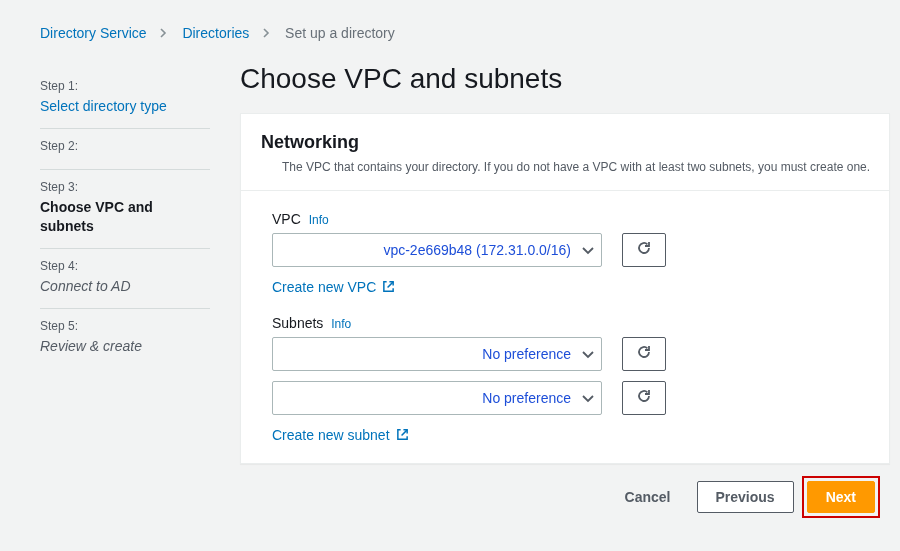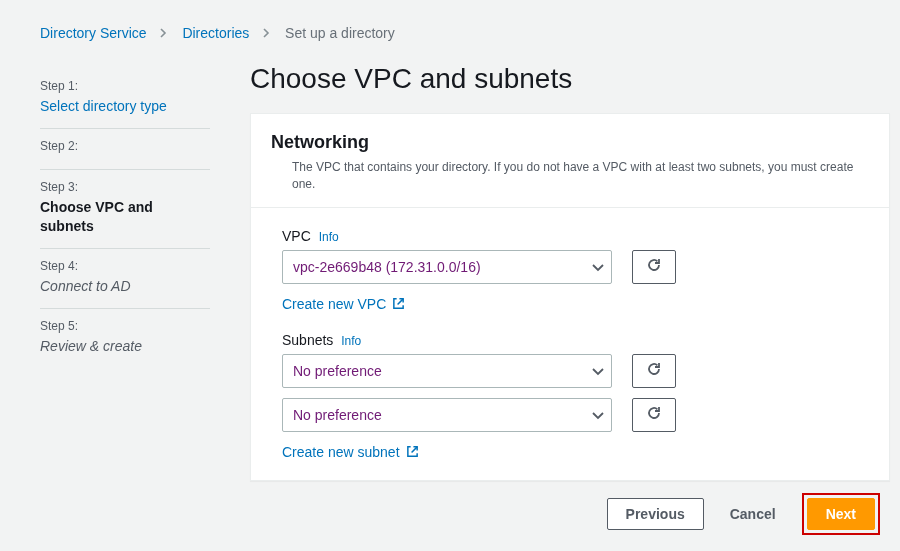--- a/index.html
+++ b/index.html
@@ -22,21 +22,21 @@
     color: #879196;
     margin: 0 10px;
     font-size: 12px;
     display: inline-block;
   }
   .breadcrumb .current { color: #687078; }
 
   .layout {
     display: flex;
     padding: 10px 10px 0 40px;
-    gap: 40px;
+    gap: 30px;
   }
 
   .sidenav { width: 170px; flex: 0 0 170px; padding-top: 6px; }
   .step-block { padding: 10px 0 12px 0; border-bottom: 1px solid #d5dbdb; }
   .step-block:last-child { border-bottom: none; }
   .step-label { font-size: 12px; color: #545b64; margin-bottom: 4px; }
   .step-link { font-size: 14px; color: #0073bb; cursor: pointer; line-height: 1.35; }
   .step-link.active { color: #16191f; font-weight: 700; }
   .step-link.disabled { color: #545b64; cursor: default; font-style: italic; }
 
@@ -56,22 +56,22 @@
   .field { margin-bottom: 20px; }
   .field:last-child { margin-bottom: 0; }
   .field-label { margin-bottom: 6px; font-size: 14px; }
   .info-link { font-size: 12px; color: #0073bb; margin-left: 4px; cursor: pointer; }
 
   .row { display: flex; gap: 20px; margin-bottom: 10px; align-items:center; }
   .select-wrap { position: relative; width: 330px; }
   .select {
     width: 100%; height: 34px; padding: 6px 30px 6px 10px;
     border: 1px solid #aab7b8; border-radius: 2px; background: #fff;
-    font-size: 14px; color: #701a75; cursor: pointer;
-    display:flex; align-items:center;
+    font-size: 14px; color: #1d4ed8; cursor: pointer;
+    display:flex; align-items:center;justify-content:flex-end;
   }
   .select-caret {
     position:absolute; right:8px; top:50%; transform:translateY(-50%);
     pointer-events:none;
   }
   .refresh-btn {
     width: 44px; height: 34px;
     border: 1px solid #545b64; border-radius: 2px; background: #fff;
     display:flex; align-items:center; justify-content:center; cursor:pointer;
   }
@@ -235,20 +235,20 @@
                   <path d="M12 2L6 8" fill="none" stroke="#0073bb" stroke-width="1.6"></path>
                 </svg>
             </span>
           </a>
         </div>
 
       </div>
     </section>
 
     <div class="footer">
+      <button class="btn btn-link">Cancel</button>
       <button class="btn btn-secondary">Previous</button>
-      <button class="btn btn-link">Cancel</button>
       <span class="next-wrap">
         <button class="btn btn-primary">Next</button>
       </span>
     </div>
   </main>
 </div>
 
 </body></html>

